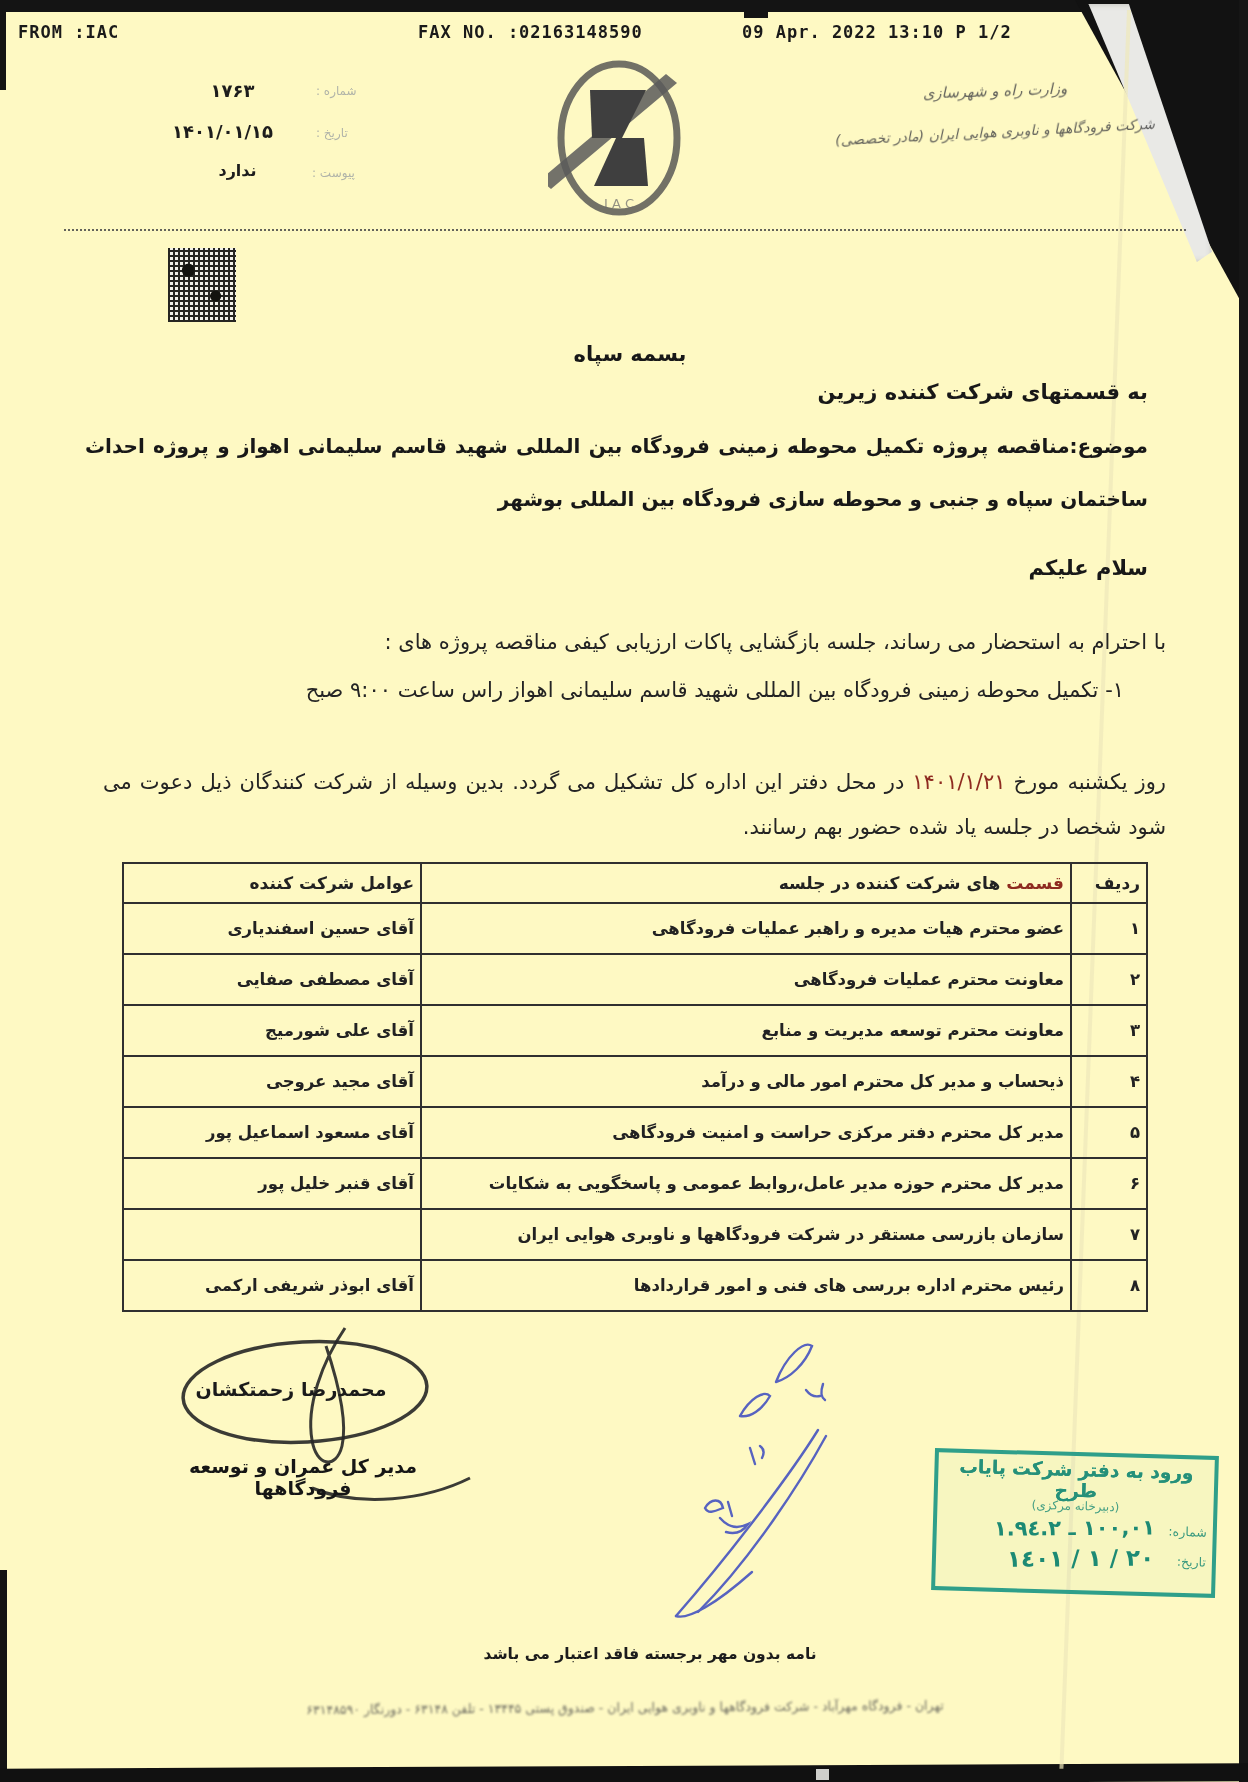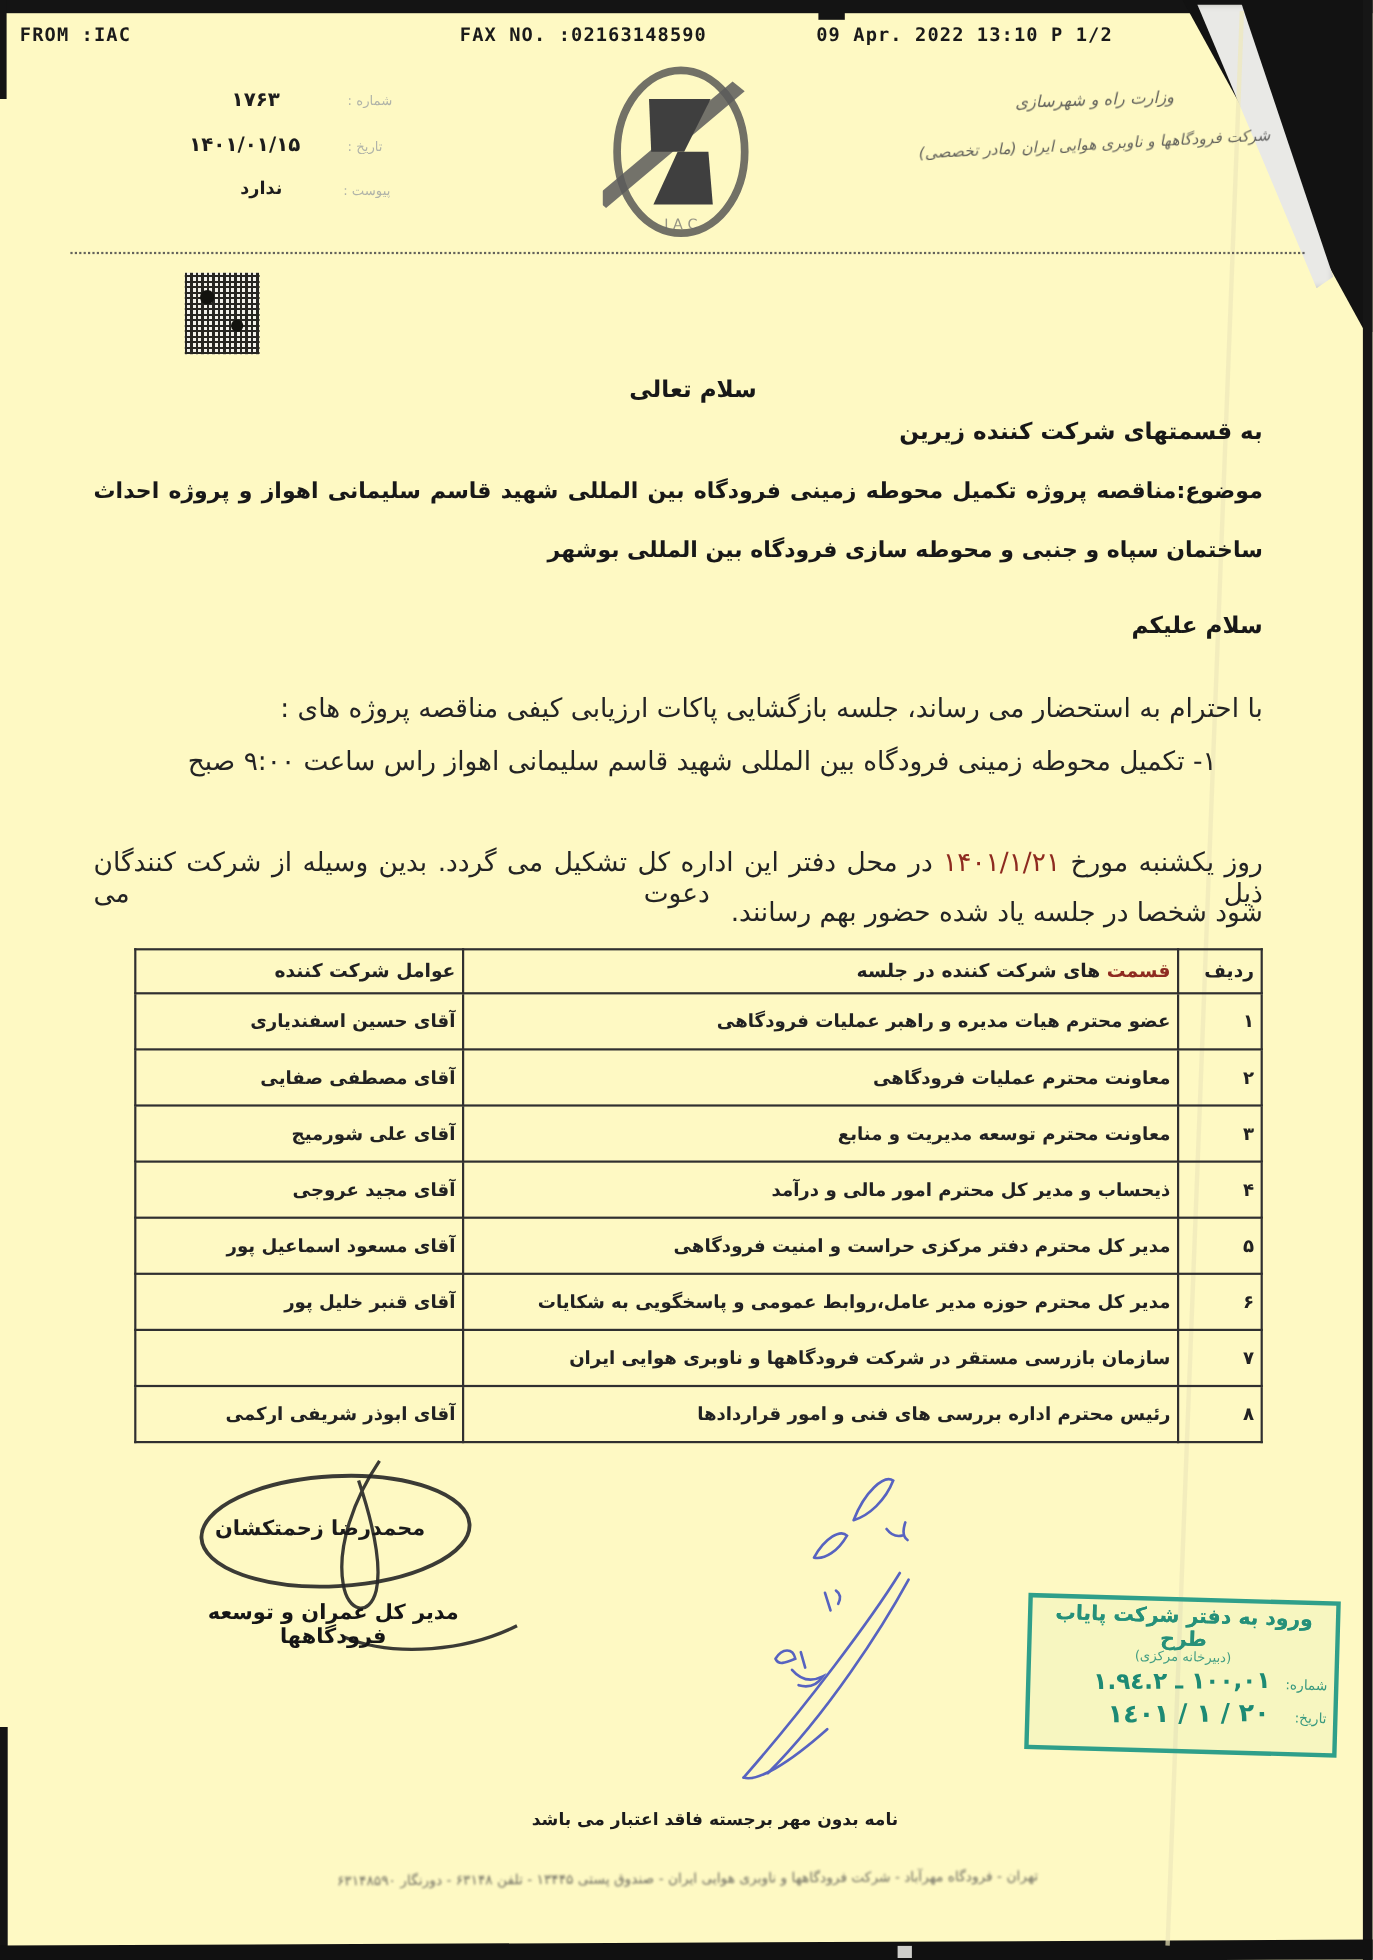--- a/index.html
+++ b/index.html
@@ -33,21 +33,21 @@
   .qr{left:168px;top:248px;width:68px;height:74px;
       background-image:
         radial-gradient(circle at 30% 30%, #000 0 6px, transparent 7px),
         radial-gradient(circle at 70% 65%, #000 0 5px, transparent 6px),
         repeating-linear-gradient(90deg,#151515 0 2px,transparent 2px 5px),
         repeating-linear-gradient(0deg,#151515 0 2px,#f2f1ee 2px 5px);
       opacity:.92;}
   
   .body-block{left:85px;width:1063px;direction:rtl;}
   .h-bold{font-size:20px;font-weight:bold;color:#181818;}
-  .t-line{font-size:24px;color:#242424;}
+  .t-line{font-size:21px;color:#242424;margin-left:18px;}
   .justify-last{text-align:justify;text-align-last:justify;}
   .red-tint{color:#8e2b20;}
   
   table.doc{position:absolute;left:122px;top:862px;width:1024px;border-collapse:collapse;
             direction:rtl;table-layout:fixed;}
   table.doc th,table.doc td{border:2px solid #303030;text-align:right;vertical-align:middle;
             font-weight:bold;color:#222;font-size:16.5px;padding:2px 6px;overflow:hidden;}
   table.doc th{height:34px;font-size:17px;}
   table.doc td{height:45px;}
   
@@ -104,21 +104,21 @@
     </svg>
   </div>
 
   <div class="abs script" style="left:820px;top:82px;width:350px;font-size:15px;transform:rotate(-2deg);">وزارت راه و شهرسازی</div>
   <div class="abs script" style="left:780px;top:124px;width:430px;font-size:14px;transform:rotate(-3deg);">شرکت فرودگاهها و ناوبری هوایی ایران (مادر تخصصی)</div>
 
   <div class="abs dotted-rule"></div>
 
   <div class="abs qr"></div>
 
-  <div class="abs h-bold rtl" style="left:520px;top:342px;width:220px;text-align:center;font-size:21px;">سلام تعالی</div>
+  <div class="abs h-bold rtl" style="left:520px;top:342px;width:220px;text-align:center;font-size:21px;">بسمه سپاه</div>
 
   <div class="abs body-block h-bold justify-last" style="top:434px;">موضوع:مناقصه پروژه تکمیل محوطه زمینی فرودگاه بین المللی شهید قاسم سلیمانی اهواز و پروژه احداث</div>
 
   <div class="abs body-block h-bold" style="top:380px;text-align:right;font-size:21px;">به قسمتهای شرکت کننده زیرین</div>
   <div class="abs body-block h-bold" style="top:487px;">ساختمان سپاه و جنبی و محوطه سازی فرودگاه بین المللی بوشهر</div>
 
   <div class="abs body-block h-bold" style="top:556px;text-align:right;font-size:21px;">سلام علیکم</div>
 
   <div class="abs body-block t-line" style="top:630px;text-align:right;">با احترام به استحضار می رساند، جلسه بازگشایی پاکات ارزیابی کیفی مناقصه پروژه های :</div>
 

